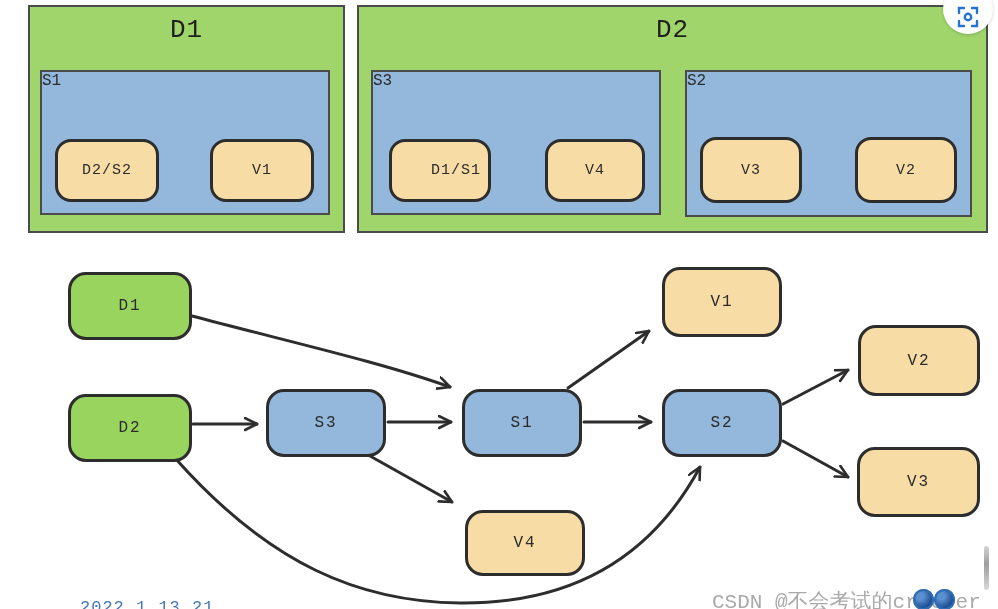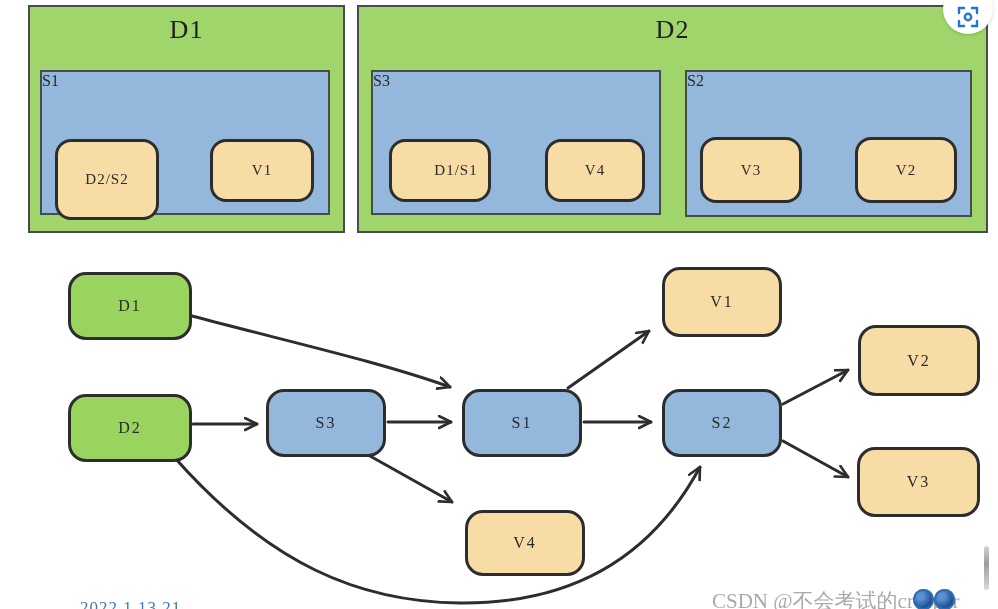--- a/index.html
+++ b/index.html
@@ -1,18 +1,18 @@
 <!DOCTYPE html>
 <html><head>
 <meta charset="utf-8">
 <style>
   html,body{margin:0;padding:0;background:#ffffff;}
   .screen{
     position:relative;width:998px;height:609px;overflow:hidden;
-    background:#ffffff;font-family:Liberation Serif, serif;color:#2b2b2b;
+    background:#ffffff;font-family:Liberation Mono, monospace;color:#2b2b2b;
   }
   
   .dirbox{
     position:absolute;background:#9fd56a;border:2px solid #4b4b4b;box-sizing:border-box;
   }
   .dirbox .box-title{
     position:absolute;left:0;right:0;top:8px;text-align:center;
     font-size:26px;letter-spacing:1px;color:#1f1f1f;
   }
   .snapbox{
@@ -64,21 +64,21 @@
 <body>
 
 <div class="screen">
 
   <div class="dirbox" style="left:28px;top:5px;width:317px;height:228px;">
     <div class="box-title">D1</div>
   </div>
   <div class="snapbox" style="left:40px;top:70px;width:290px;height:145px;">
     <div class="box-title">S1</div>
   </div>
-  <div class="entry" style="left:55px;top:139px;width:104px;height:81px;">D2/S2</div>
+  <div class="entry" style="left:55px;top:139px;width:104px;height:63px;">D2/S2</div>
   <div class="entry" style="left:210px;top:139px;width:104px;height:63px;">V1</div>
 
   <div class="dirbox" style="left:357px;top:5px;width:631px;height:228px;">
     <div class="box-title">D2</div>
   </div>
   <div class="snapbox" style="left:371px;top:70px;width:290px;height:145px;">
     <div class="box-title">S3</div>
   </div>
   <div class="entry" style="left:389px;top:139px;width:102px;height:63px;padding-left:32px;">D1/S1</div>
   <div class="entry" style="left:545px;top:139px;width:100px;height:63px;">V4</div>

